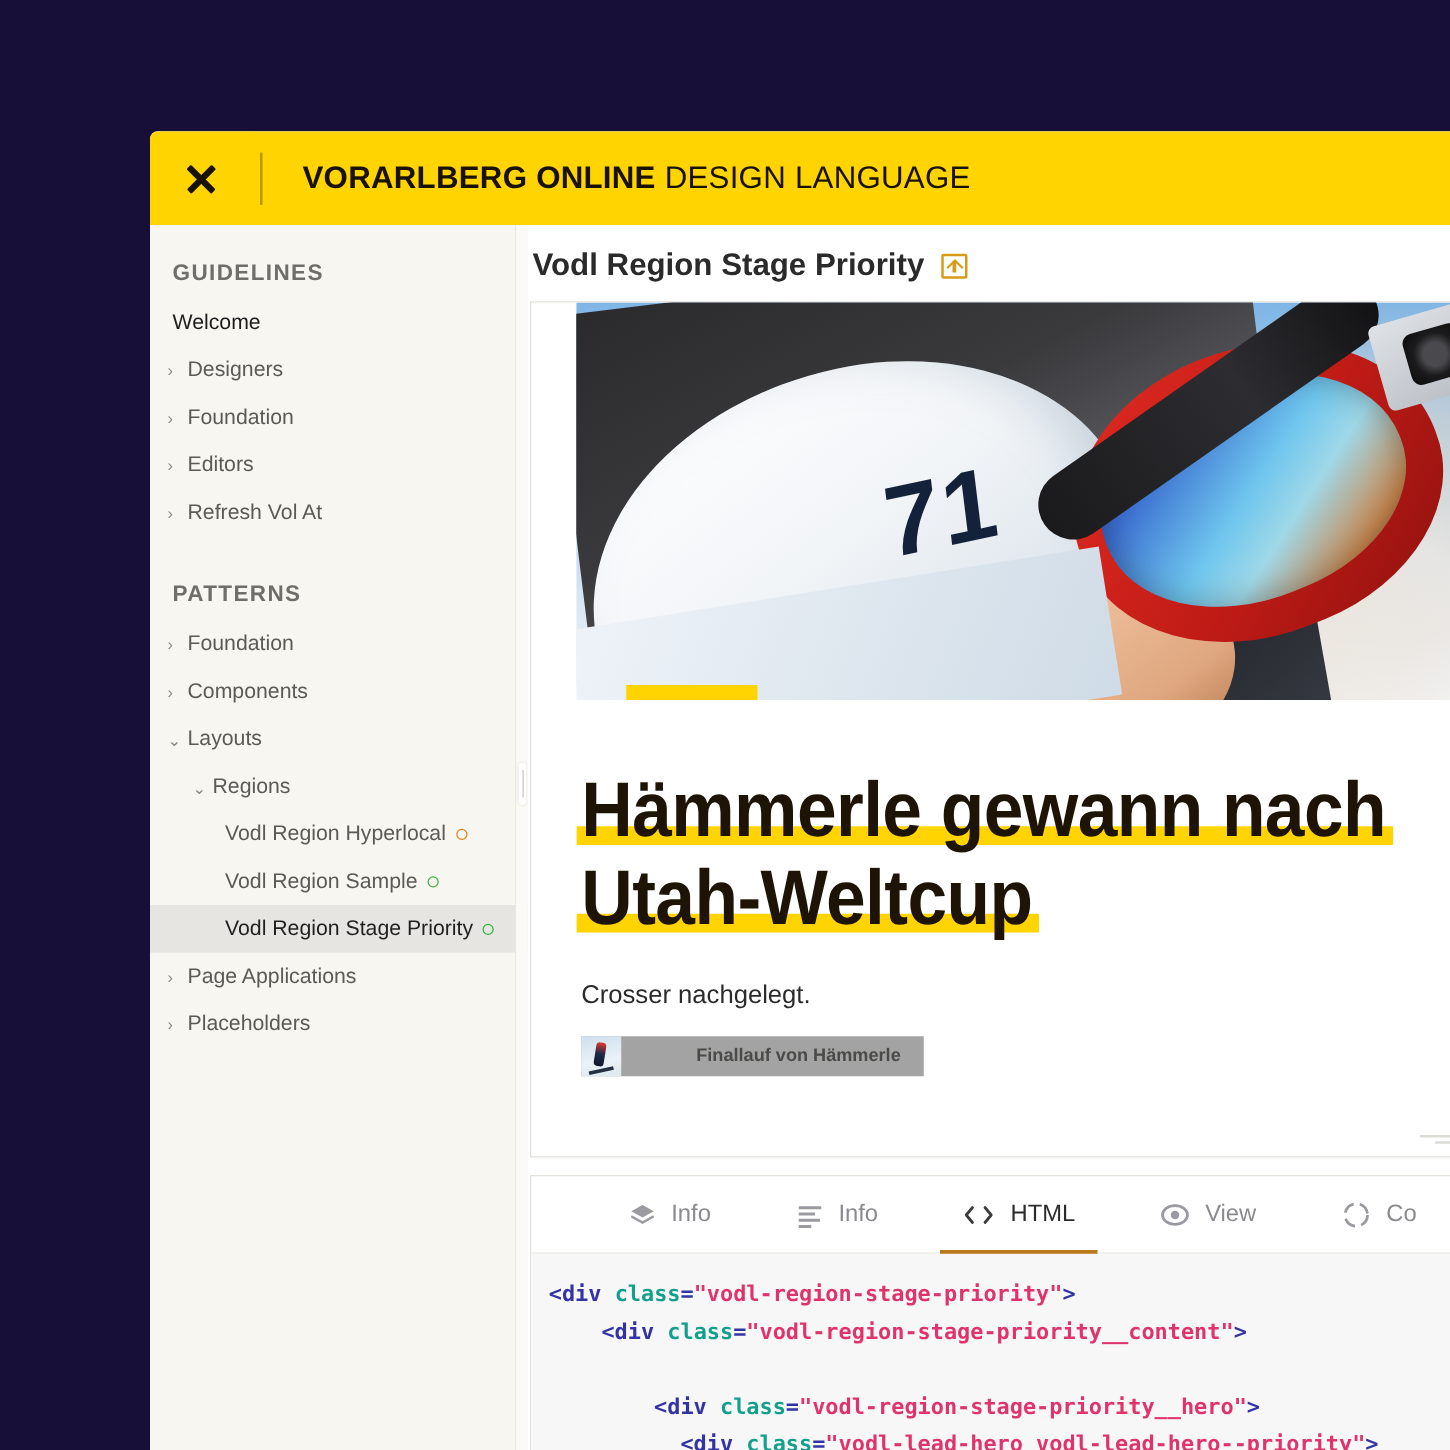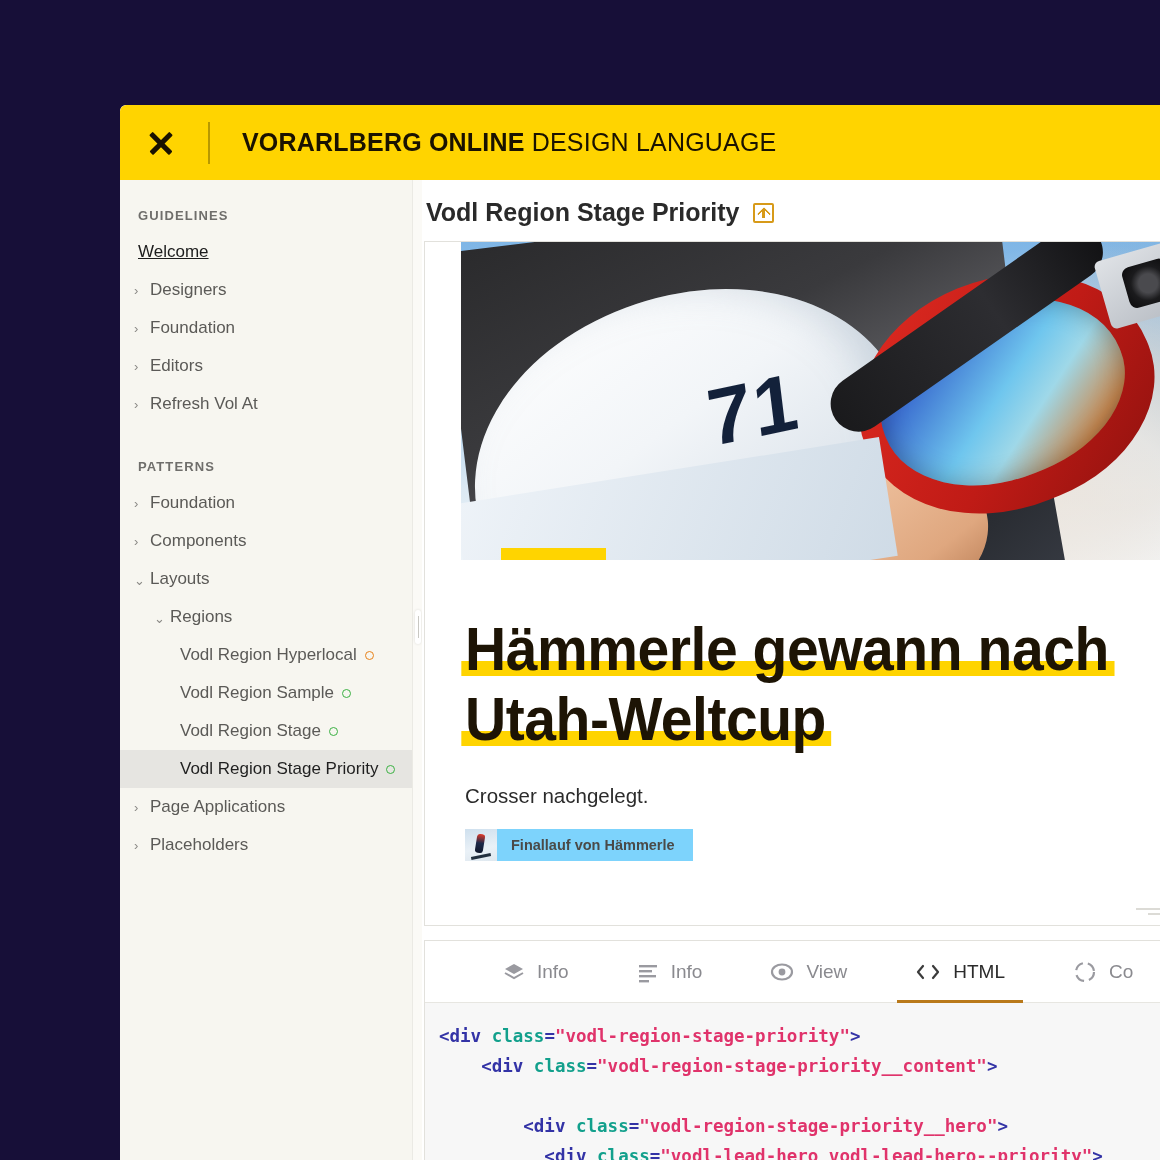--- a/index.html
+++ b/index.html
@@ -68,39 +68,39 @@
   
   .sidebar {
     width: 302px;
     flex: none;
     background: #F7F6F0;
     padding-top: 14px;
     position: relative;
     overflow: hidden;
   }
   .nav-section-title {
-    font-size: 13px;
+    font-size: 18px;
     font-weight: 700;
     letter-spacing: 1.1px;
     color: #6F6E6B;
     padding: 14px 0 10px 18px;
   }
   .nav-item {
     display: flex;
     align-items: center;
     font-size: 17px;
     color: #5B5A57;
     padding: 9px 10px 9px 14px;
     cursor: pointer;
     white-space: nowrap;
   }
   .nav-item.lvl0 { padding-left: 14px; }
   .nav-item.lvl1 { padding-left: 34px; }
   .nav-item.lvl2 { padding-left: 60px; }
-  .nav-item.welcome { color: #1c1c1c; font-weight: 400; padding-left: 18px; text-decoration: underline; }
+  .nav-item.welcome { color: #1c1c1c; font-weight: 400; padding-left: 18px; }
   .nav-item.active { background: #E6E5E1; color: #1f1f1f; }
   .caret {
     display: inline-block;
     width: 13px;
     font-size: 13px;
     color: #8a8985;
     flex: none;
     margin-right: 3px;
   }
   .caret.down { transform: translateY(1px); }
@@ -363,23 +363,24 @@
     font-size: 20.5px;
     line-height: 1.52;
     color: #2b2b2b;
     white-space: nowrap;
   }
   .lede .l2 { display: block; }
   .media-chip {
     margin-top: 18px;
     display: inline-flex;
     align-items: center;
-    background: #7dd3fc;
+    background: #a3a3a3;
     height: 32px;
     padding-right: 18px;
+    gap: 46px;
   }
   .media-thumb {
     width: 32px; height: 32px;
     background: linear-gradient(170deg, #cfe0ee 0%, #eaf1f7 60%, #dfe8ef 100%);
     position: relative;
     flex: none;
     overflow: hidden;
   }
   .media-thumb::before {
     content: "";
@@ -534,24 +535,20 @@
             <div class="nav-item lvl1">
               <span class="caret down">⌄</span>
               <span>Regions</span>
             </div>
             <div class="nav-item lvl2">
               <span>Vodl Region Hyperlocal</span>
               <span class="dot orange"></span>
             </div>
             <div class="nav-item lvl2">
               <span>Vodl Region Sample</span>
-              <span class="dot"></span>
-            </div>
-            <div class="nav-item lvl2">
-              <span>Vodl Region Stage</span>
               <span class="dot"></span>
             </div>
             <div class="nav-item lvl2 active">
               <span>Vodl Region Stage Priority</span>
               <span class="dot"></span>
             </div>
             <div class="nav-item lvl0">
               <span class="caret">›</span>
               <span>Page Applications</span>
             </div>
@@ -633,42 +630,42 @@
                     <g fill="#9a9aa0">
                       <rect x="2" y="4" width="18" height="2.4"></rect>
                       <rect x="2" y="9" width="13" height="2.4"></rect>
                       <rect x="2" y="14" width="17" height="2.4"></rect>
                       <rect x="2" y="19" width="10" height="2.4"></rect>
                     </g>
                   </svg>
                 </span>
                 <span>Info</span>
               </div>
-              <div class="tab">
-                <span>
-                  <svg width="24" height="22" viewBox="0 0 24 22">
-                    <ellipse cx="12" cy="11" rx="10" ry="7.5" fill="none" stroke="#9a9aa0" stroke-width="2.2"></ellipse>
-                    <circle cx="12" cy="11" r="3.4" fill="#9a9aa0"></circle>
-                  </svg>
-                </span>
-                <span>View</span>
-              </div>
               <div class="tab active">
                 <span>
                   <svg width="26" height="20" viewBox="0 0 26 20">
                     <g stroke="#3b3b3b" stroke-width="2.2" fill="none" stroke-linecap="round" stroke-linejoin="round">
                       <path d="M8 4 3 10l5 6"></path>
                       <path d="M18 4l5 6-5 6"></path>
                     </g>
                   </svg>
                 </span>
                 <span>HTML</span>
               </div>
               <div class="tab">
                 <span>
+                  <svg width="24" height="22" viewBox="0 0 24 22">
+                    <ellipse cx="12" cy="11" rx="10" ry="7.5" fill="none" stroke="#9a9aa0" stroke-width="2.2"></ellipse>
+                    <circle cx="12" cy="11" r="3.4" fill="#9a9aa0"></circle>
+                  </svg>
+                </span>
+                <span>View</span>
+              </div>
+              <div class="tab">
+                <span>
                   <svg width="24" height="24" viewBox="0 0 24 24">
                     <circle cx="12" cy="12" r="9" fill="none" stroke="#9a9aa0" stroke-width="2.2" stroke-dasharray="10 5"></circle>
                   </svg>
                 </span>
                 <span>Co</span>
               </div>
             </div>
           <div class="code" id="code-block"><div><span class="tg">&lt;div</span><span class="pl"> </span><span class="at">class</span><span class="pn">=</span><span class="st">"vodl-region-stage-priority"</span><span class="pn">&gt;</span></div><div><span class="tg">    &lt;div</span><span class="pl"> </span><span class="at">class</span><span class="pn">=</span><span class="st">"vodl-region-stage-priority__content"</span><span class="pn">&gt;</span></div><div>&nbsp;</div><div><span class="tg">        &lt;div</span><span class="pl"> </span><span class="at">class</span><span class="pn">=</span><span class="st">"vodl-region-stage-priority__hero"</span><span class="pn">&gt;</span></div><div><span class="tg">          &lt;div</span><span class="pl"> </span><span class="at">class</span><span class="pn">=</span><span class="st">"vodl-lead-hero vodl-lead-hero--priority"</span><span class="pn">&gt;</span></div></div>
         </div>
 

